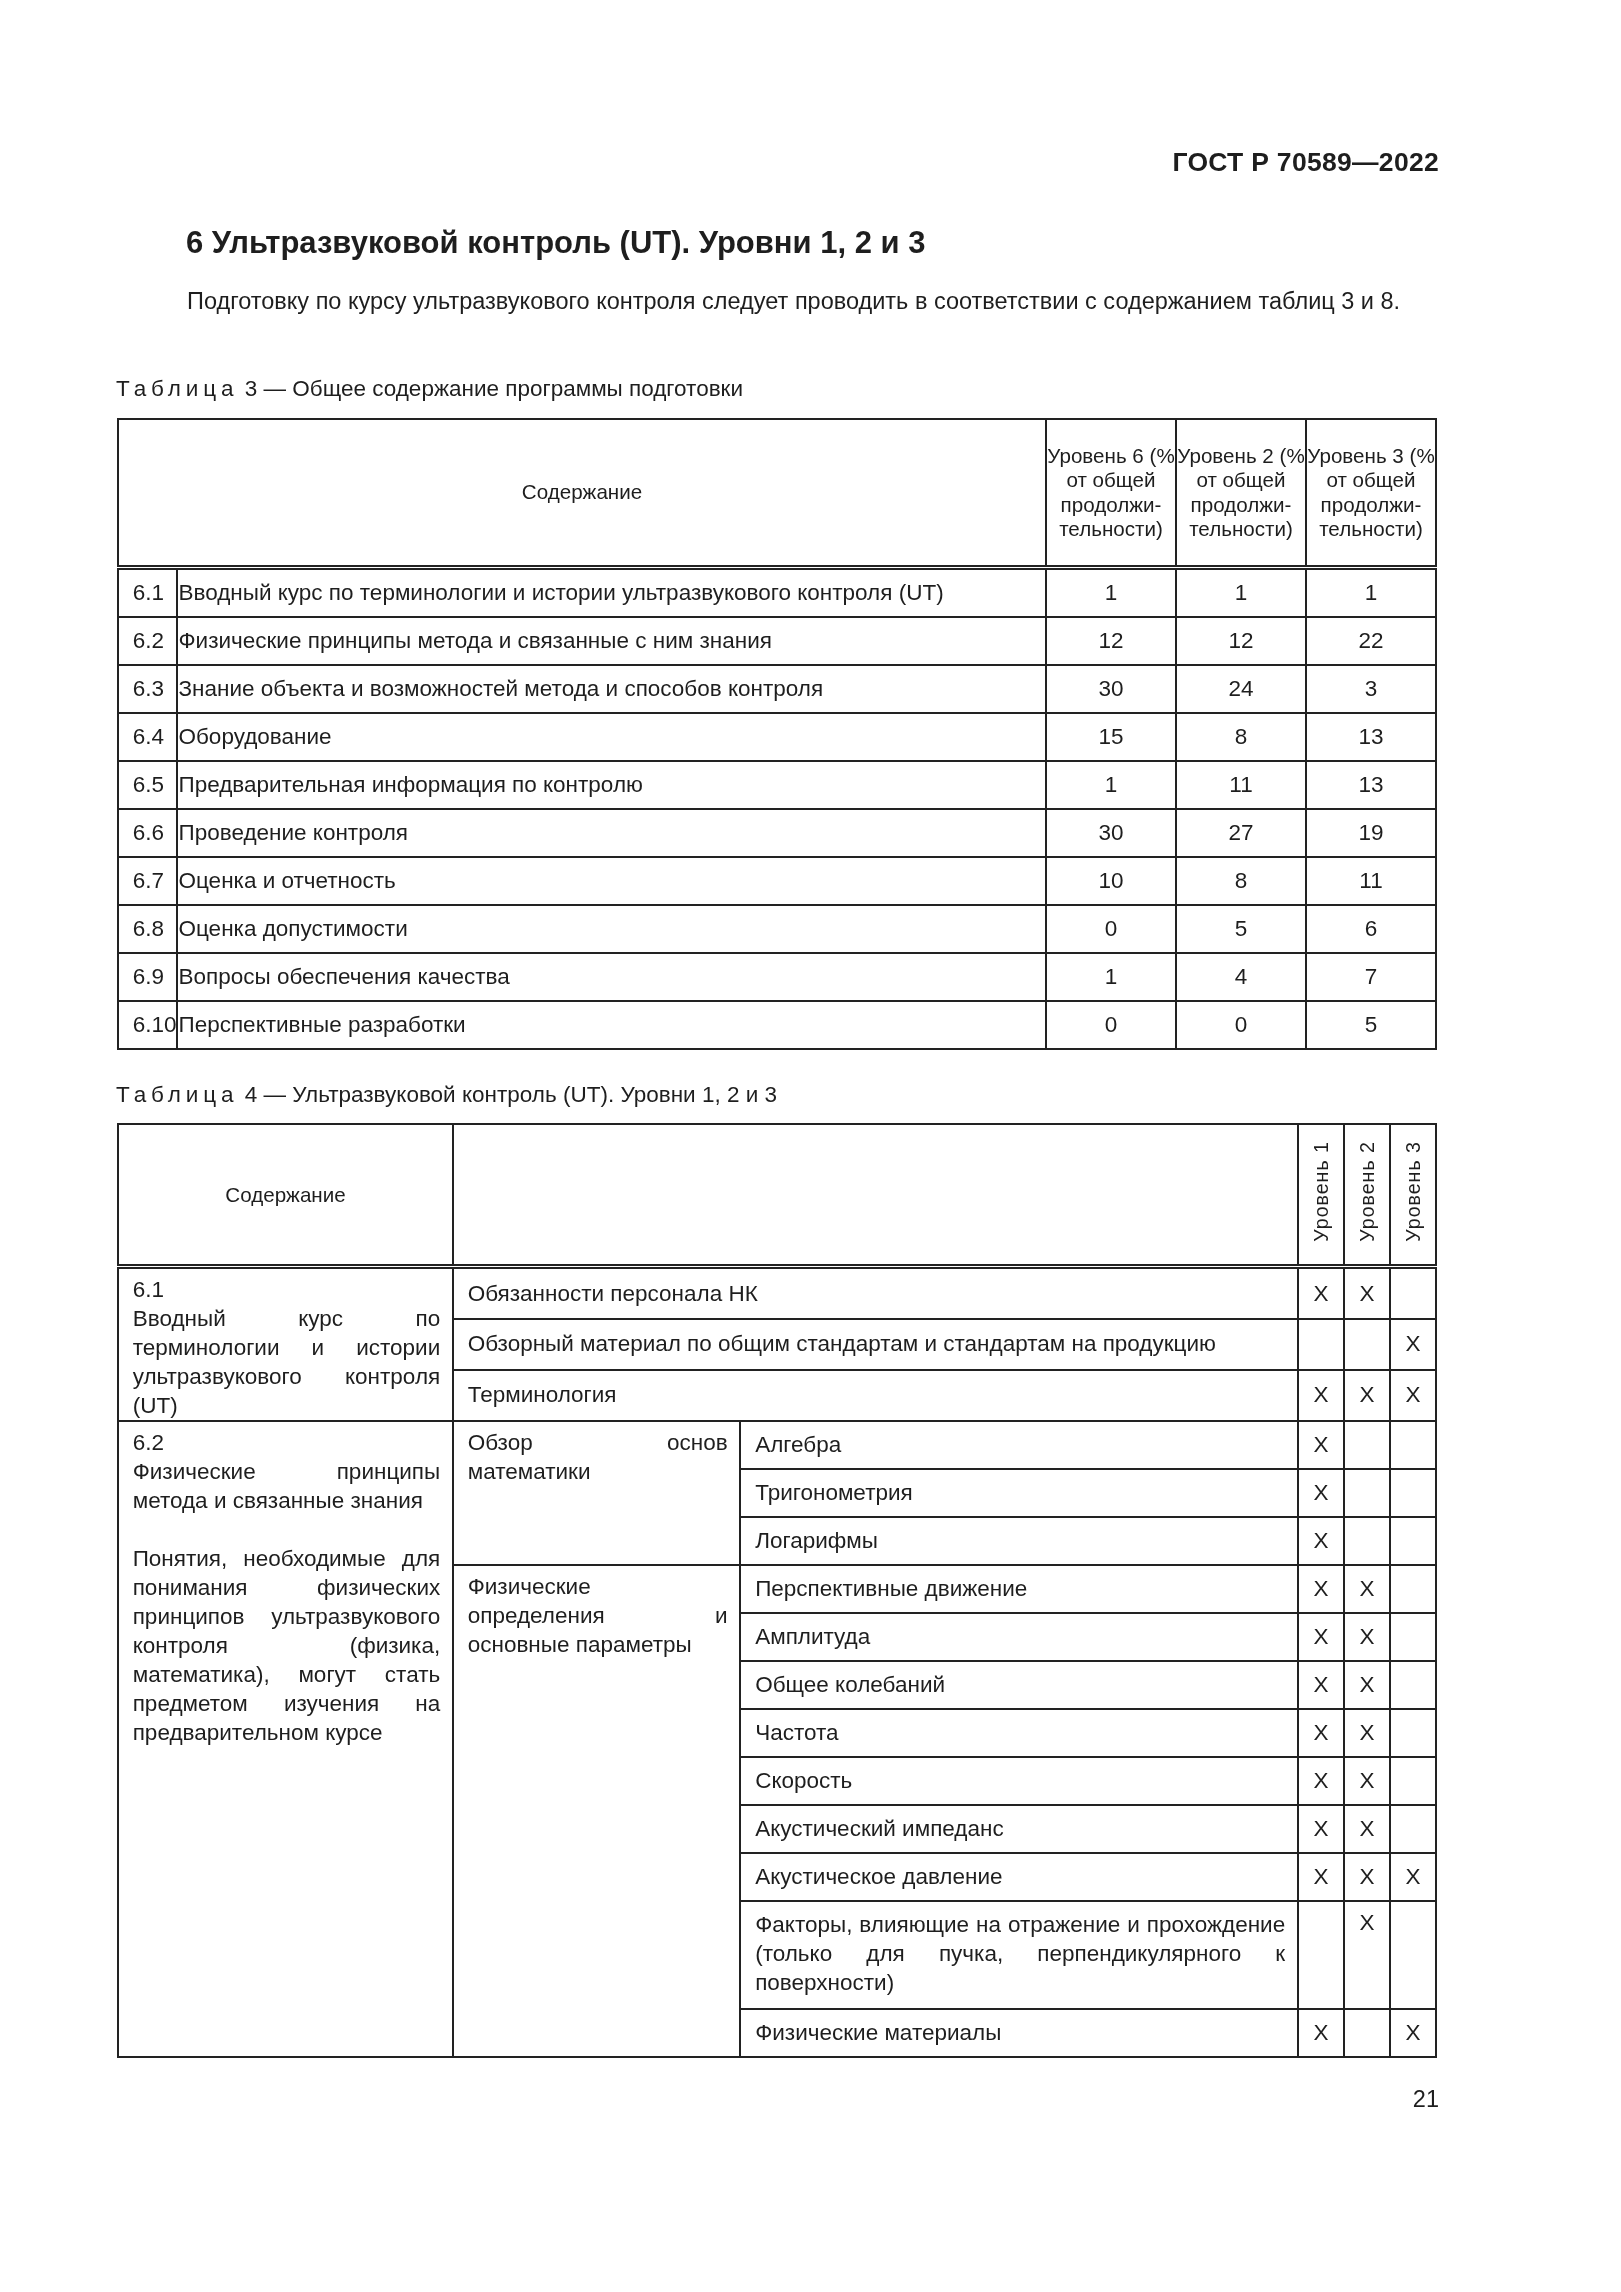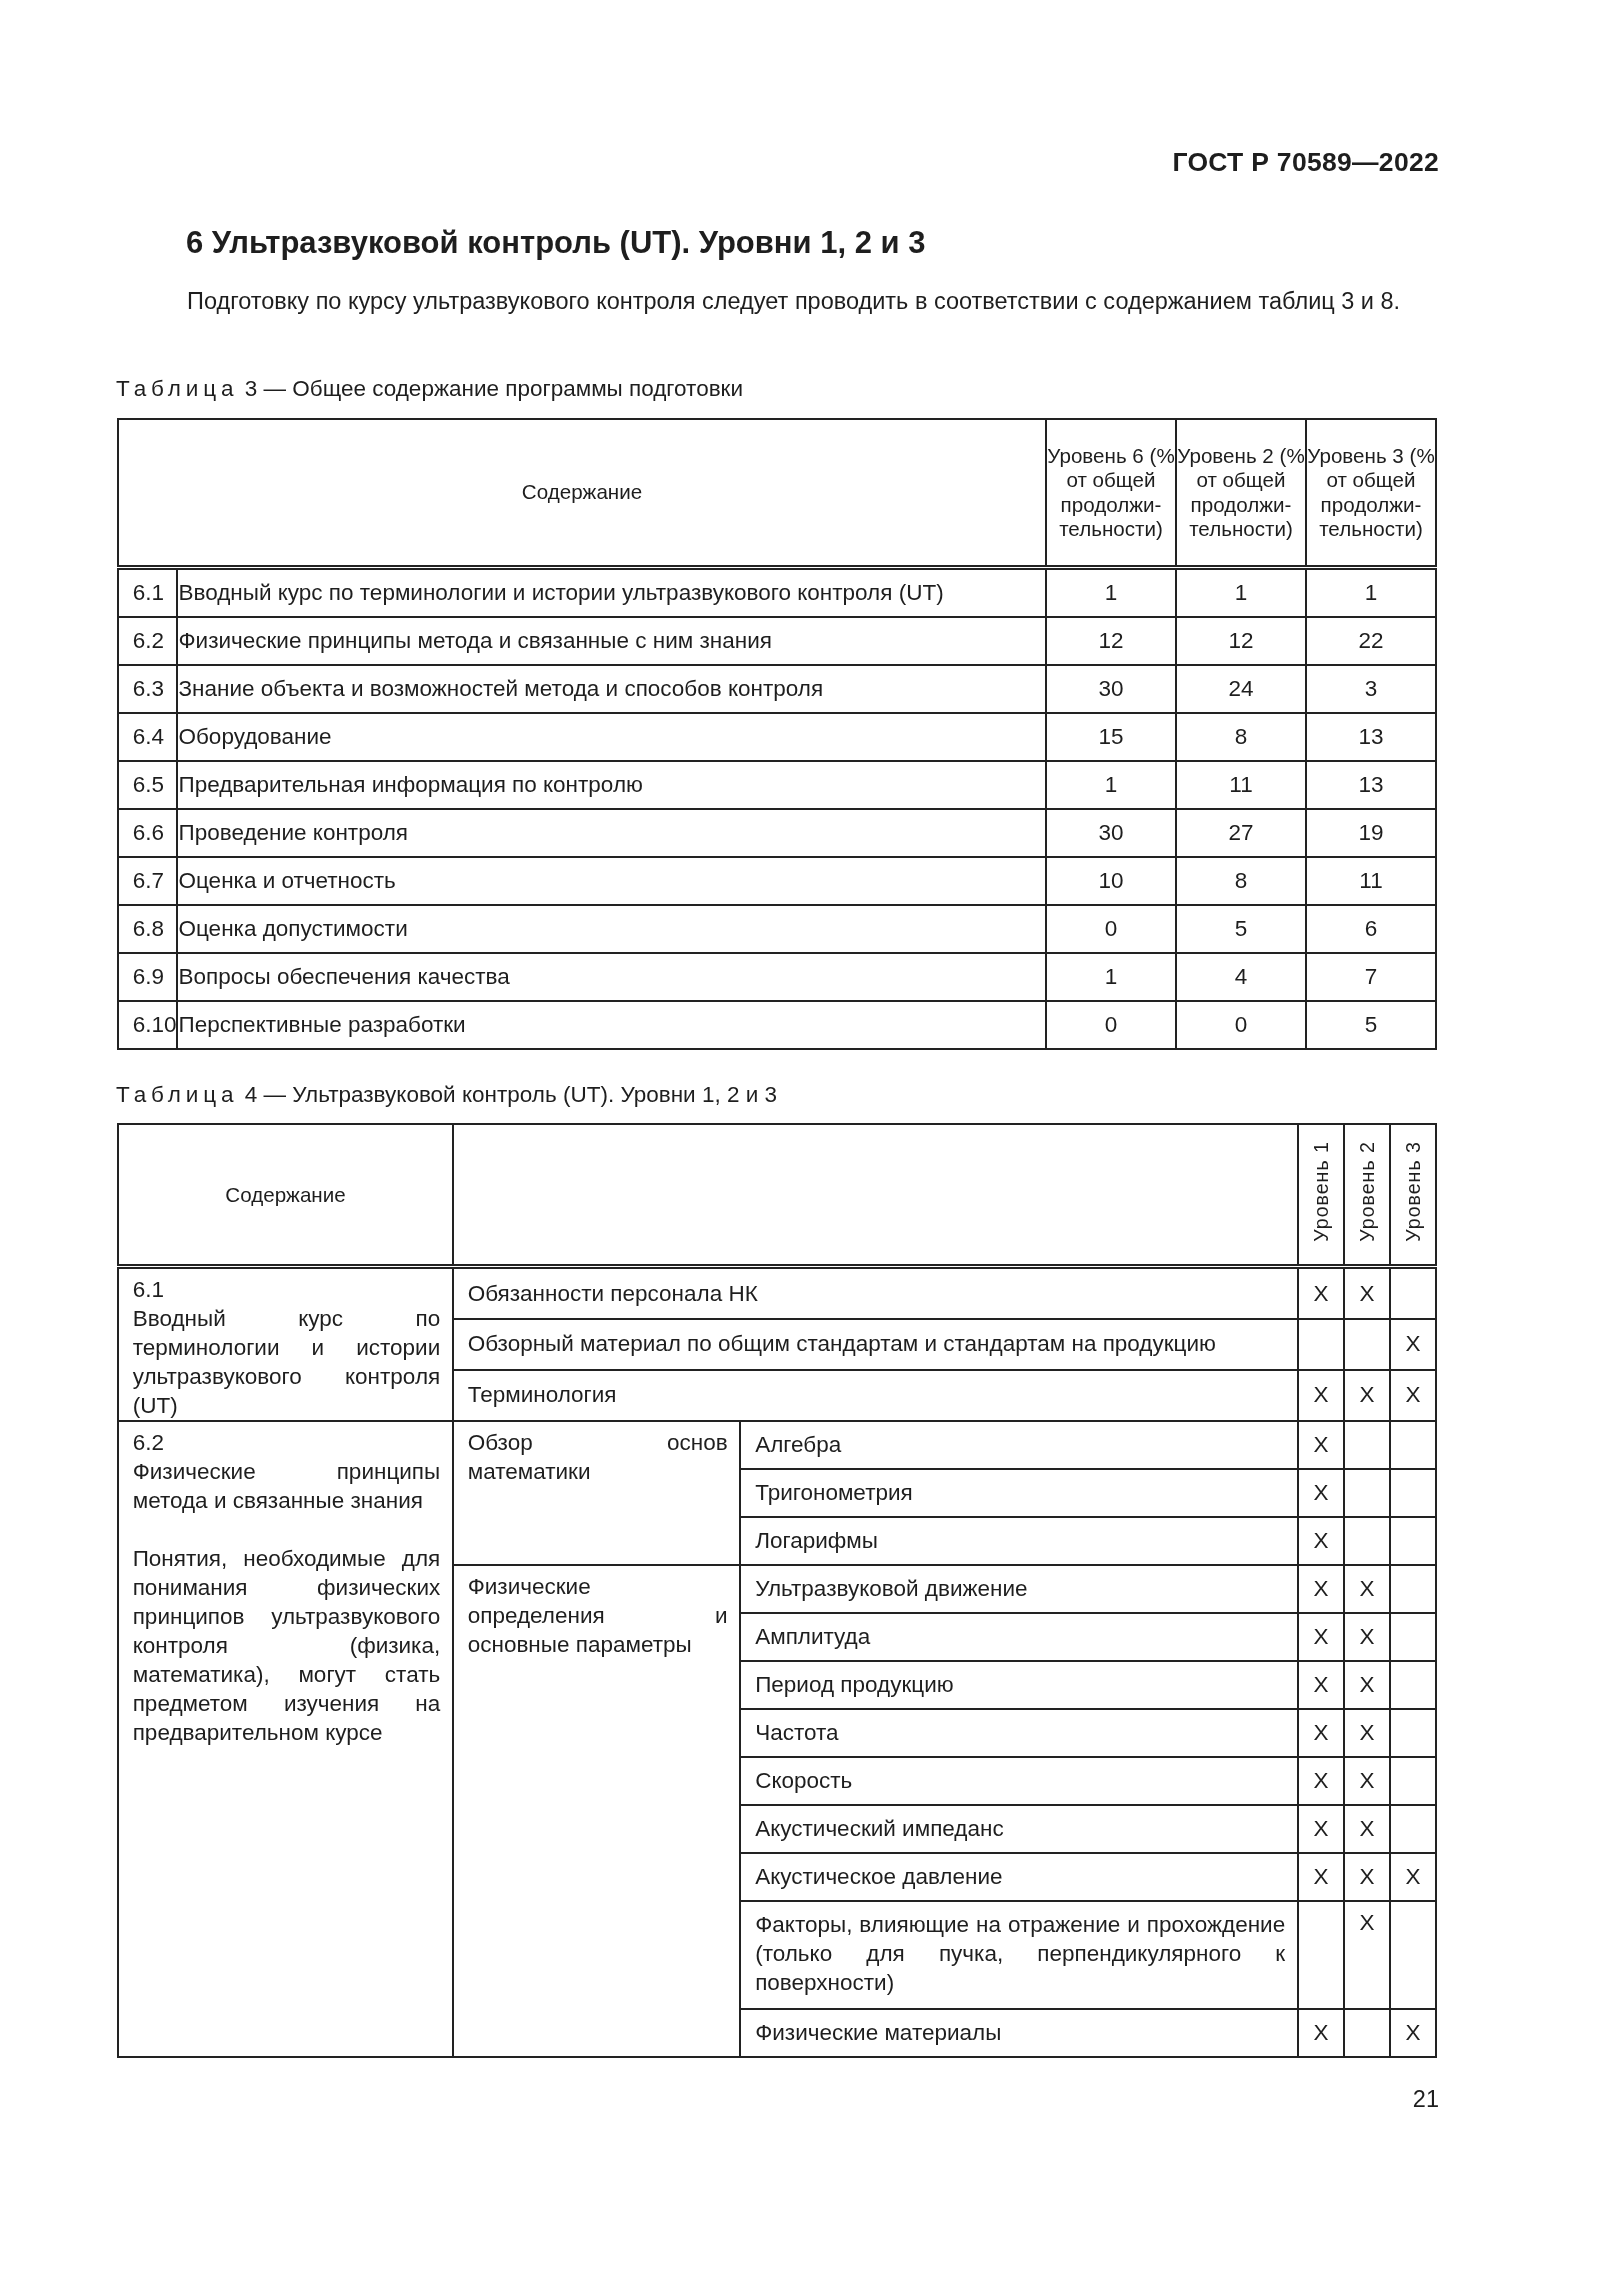--- a/index.html
+++ b/index.html
@@ -180,33 +180,33 @@
   </tr>
   <tr>
     <td>Логарифмы</td>
     <td class="x">X</td>
     <td class="x"></td>
     <td class="x"></td>
   </tr>
 
   <tr>
     <td class="sub" rowspan="9">Физические определения и основные параметры</td>
-    <td>Ультразвуковой движение</td>
+    <td>Перспективные движение</td>
     <td class="x">X</td>
     <td class="x">X</td>
     <td class="x"></td>
   </tr>
   <tr>
     <td>Амплитуда</td>
     <td class="x">X</td>
     <td class="x">X</td>
     <td class="x"></td>
   </tr>
   <tr>
-    <td>Период продукцию</td>
+    <td>Общее колебаний</td>
     <td class="x">X</td>
     <td class="x">X</td>
     <td class="x"></td>
   </tr>
   <tr>
     <td>Частота</td>
     <td class="x">X</td>
     <td class="x">X</td>
     <td class="x"></td>
   </tr>

